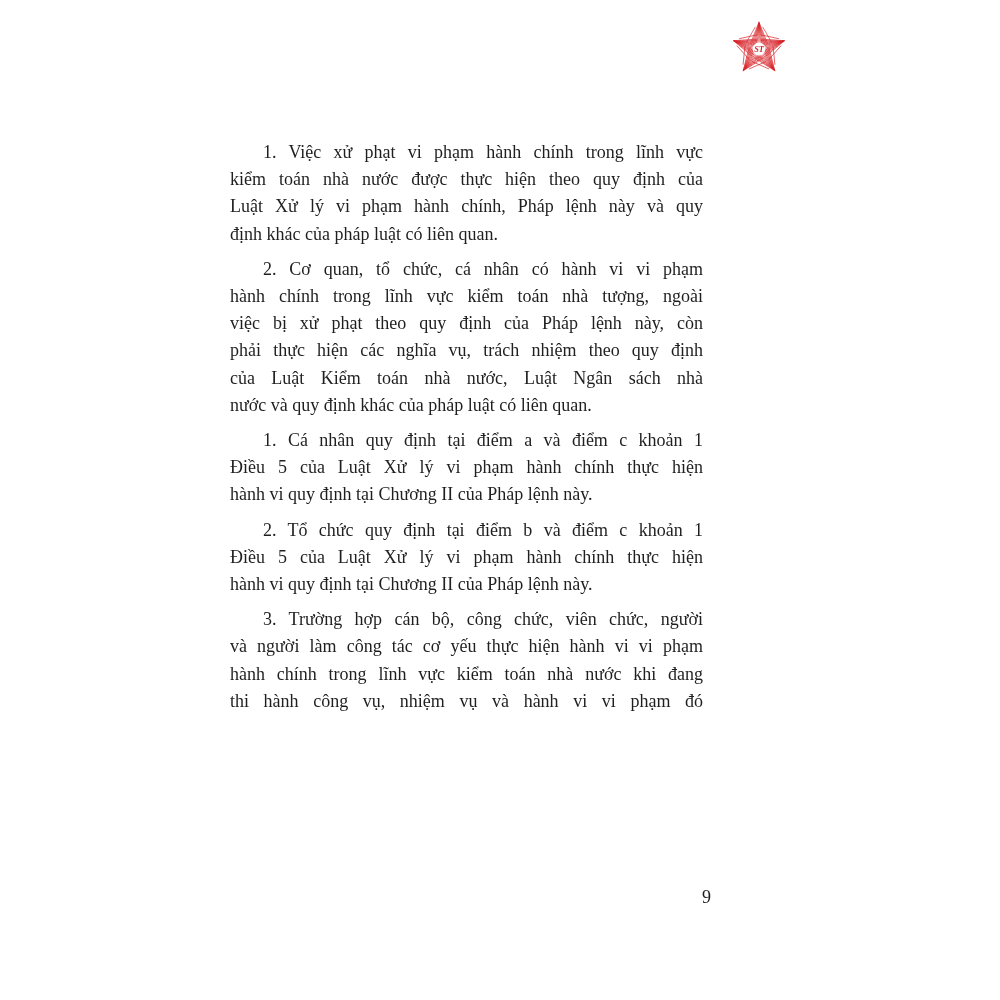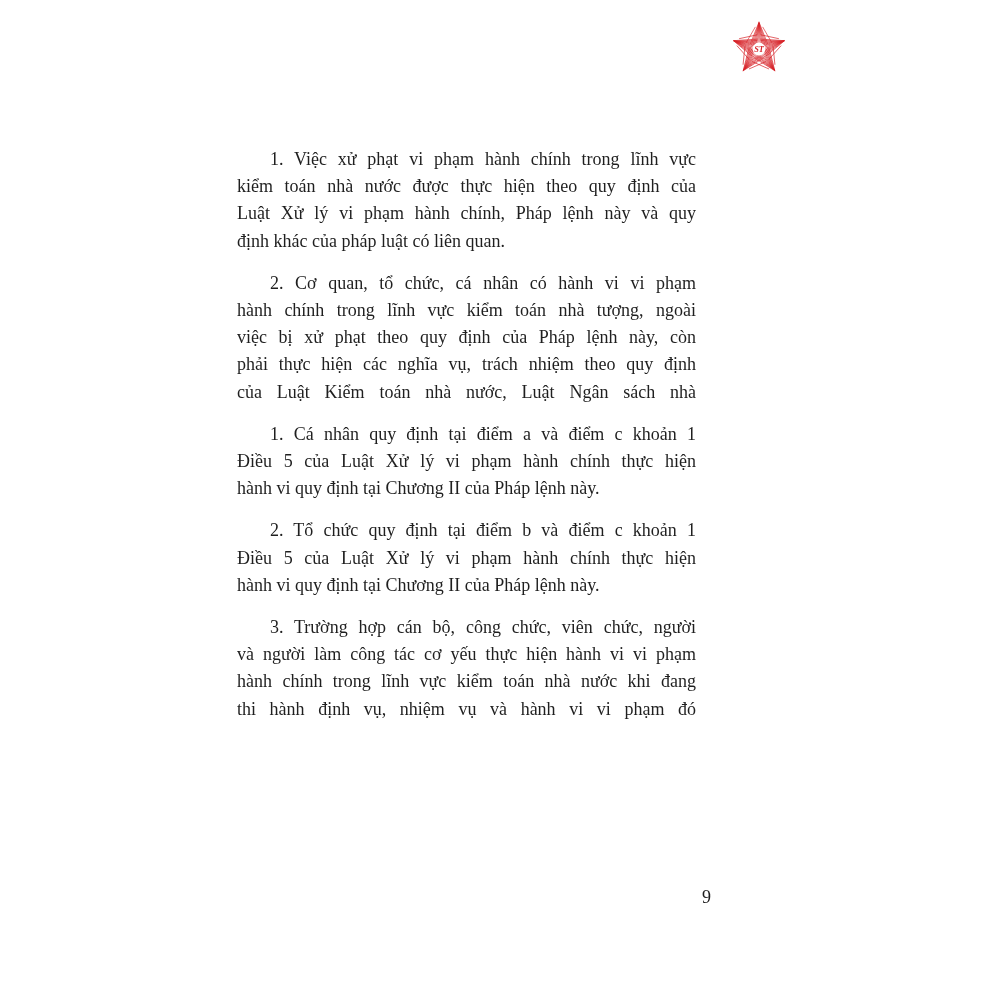--- a/index.html
+++ b/index.html
@@ -14,21 +14,21 @@
   .logo-wrap svg { width: 100%; height: 100%; display: block; }
 
   .page-body {
     position: absolute;
     left: 222px; top: 131px;
     width: 489px;
     font-size: 18px;
     line-height: 27.2px;
     text-align: justify;
   }
-  .block { margin: 15px; }
+  .block { margin: 8px; }
   .block.heading { font-weight: bold; margin: 17px 0 13px 0; }
   .block.heading:first-child { margin-top: 0; }
   .line { min-height: 27.2px; }
   .line.first { text-indent: 33px; }
   .line.fill { text-align-last: justify; }
 
   .page-number {
     position: absolute;
     left: 222px; top: 884px;
     width: 489px;
@@ -77,32 +77,33 @@
       <div class="line fill">kiểm toán nhà nước được thực hiện theo quy định của</div>
       <div class="line fill">Luật Xử lý vi phạm hành chính, Pháp lệnh này và quy</div>
       <div class="line">định khác của pháp luật có liên quan.</div>
     </div>
     <div class="block paragraph">
       <div class="line first fill">2. Cơ quan, tổ chức, cá nhân có hành vi vi phạm</div>
       <div class="line fill">hành chính trong lĩnh vực kiểm toán nhà tượng, ngoài</div>
       <div class="line fill">việc bị xử phạt theo quy định của Pháp lệnh này, còn</div>
       <div class="line fill">phải thực hiện các nghĩa vụ, trách nhiệm theo quy định</div>
       <div class="line fill">của Luật Kiểm toán nhà nước, Luật Ngân sách nhà</div>
+      <div class="line">nước và quy định khác của pháp luật có liên quan.</div>
     </div>
     <div class="block paragraph">
       <div class="line first fill">1. Cá nhân quy định tại điểm a và điểm c khoản 1</div>
       <div class="line fill">Điều 5 của Luật Xử lý vi phạm hành chính thực hiện</div>
       <div class="line">hành vi quy định tại Chương II của Pháp lệnh này.</div>
     </div>
     <div class="block paragraph">
       <div class="line first fill">2. Tổ chức quy định tại điểm b và điểm c khoản 1</div>
       <div class="line fill">Điều 5 của Luật Xử lý vi phạm hành chính thực hiện</div>
       <div class="line">hành vi quy định tại Chương II của Pháp lệnh này.</div>
     </div>
     <div class="block paragraph">
       <div class="line first fill">3. Trường hợp cán bộ, công chức, viên chức, người</div>
       <div class="line fill">và người làm công tác cơ yếu thực hiện hành vi vi phạm</div>
       <div class="line fill">hành chính trong lĩnh vực kiểm toán nhà nước khi đang</div>
-      <div class="line fill">thi hành định vụ, nhiệm vụ và hành vi vi phạm đó</div>
+      <div class="line fill">thi hành công vụ, nhiệm vụ và hành vi vi phạm đó</div>
     </div>
   </div>
 
 <div class="page-number">9</div>
 
 </body></html>

